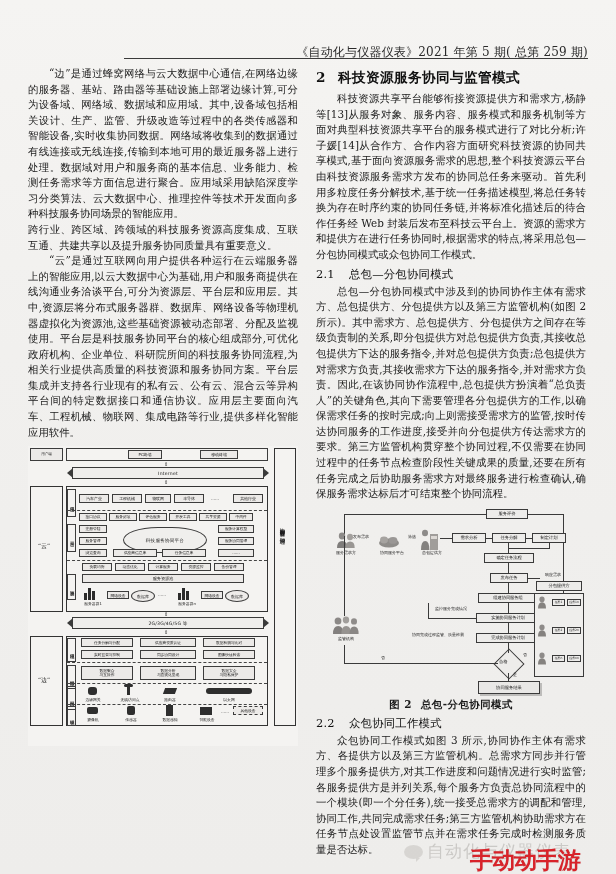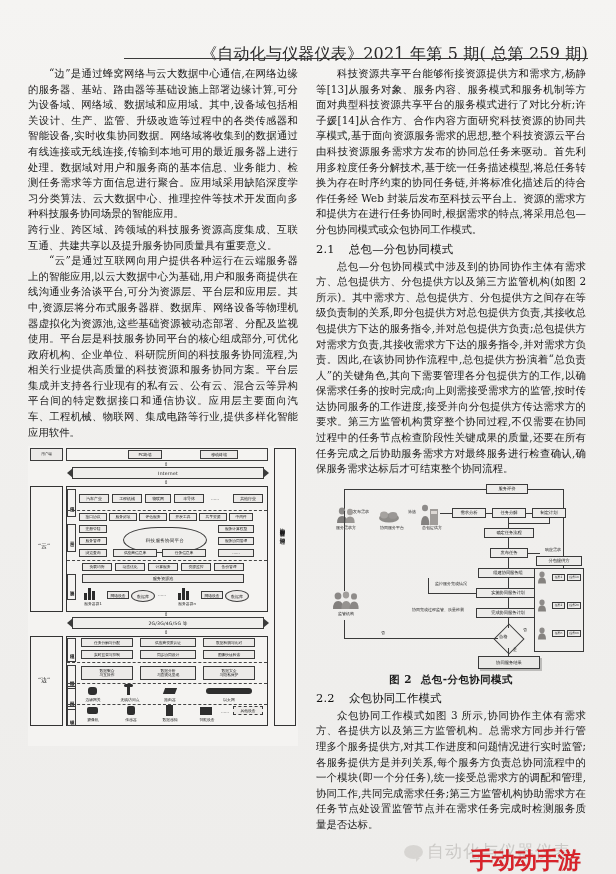--- a/index.html
+++ b/index.html
@@ -12,21 +12,21 @@
     overflow:hidden;
   }
   .page{
     position:absolute;inset:0;
     background:linear-gradient(180deg,#f5f4f2 0%,#f1f0ee 40%,#eeedeb 100%);
   }
   
   .hdr{
     position:absolute;top:44px;left:28px;right:28px;
     text-align:right;
-    font-size:16px;letter-spacing:.2px;
+    font-size:12px;letter-spacing:.2px;
     color:#2a2a2a;
     font-family:"DejaVu Serif","Liberation Serif",serif;
   }
   .hdr-rule{
     position:absolute;top:58px;left:124px;right:28px;
     height:0;border-top:1.3px solid #3a3a3a;
   }
   
   .col{position:absolute;top:66px;width:270px;}
   .col-l{left:28px;}
@@ -314,20 +314,23 @@
       <div class="devicon" style="left:172px;top:261px;width:12px;height:8px;"></div>
       <div class="devlab" style="left:164px;top:271px;width:30px;">智能设备</div>
       <div style="position:absolute;left:193px;top:263px;font-size:4px;">……</div>
       <div class="bx" style="left:205px;top:260px;width:30px;height:9px;font-size:3.8px;border-style:dashed;">其他设备</div>
     </div>
 
   </div>
 
   <div class="col col-r">
 
+    <h2 class="sec-h1">
+      <span class="num">2</span><span>科技资源服务协同与监管模式</span>
+    </h2>
     <p class="body">科技资源共享平台能够衔接资源提供方和需求方,杨静等[13]从服务对象、服务内容、服务模式和服务机制等方面对典型科技资源共享平台的服务模式进行了对比分析;许子媛[14]从合作方、合作内容方面研究科技资源的协同共享模式,基于面向资源服务需求的思想,整个科技资源云平台由科技资源服务需求方发布的协同总任务来驱动。首先利用多粒度任务分解技术,基于统一任务描述模型,将总任务转换为存在时序约束的协同任务链,并将标准化描述后的待合作任务经 Web 封装后发布至科技云平台上。资源的需求方和提供方在进行任务协同时,根据需求的特点,将采用总包—分包协同模式或众包协同工作模式。</p>
 
     <h3 class="sec-h2">
       <span class="num">2.1</span><span>总包—分包协同模式</span>
     </h3>
     <p class="body">总包—分包协同模式中涉及到的协同协作主体有需求方、总包提供方、分包提供方以及第三方监管机构(如图 2 所示)。其中需求方、总包提供方、分包提供方之间存在等级负责制的关系,即分包提供方对总包提供方负责,其接收总包提供方下达的服务指令,并对总包提供方负责;总包提供方对需求方负责,其接收需求方下达的服务指令,并对需求方负责。因此,在该协同协作流程中,总包提供方扮演着“总负责人”的关键角色,其向下需要管理各分包提供方的工作,以确保需求任务的按时完成;向上则需接受需求方的监管,按时传达协同服务的工作进度,接受并向分包提供方传达需求方的要求。第三方监管机构贯穿整个协同过程,不仅需要在协同过程中的任务节点检查阶段性关键成果的质量,还要在所有任务完成之后协助服务需求方对最终服务进行检查确认,确保服务需求达标后才可结束整个协同流程。</p>
 
     <div class="fig2">
 
       <div class="n" style="left:170px;top:2px;width:42px;height:10px;">服务评价</div>

